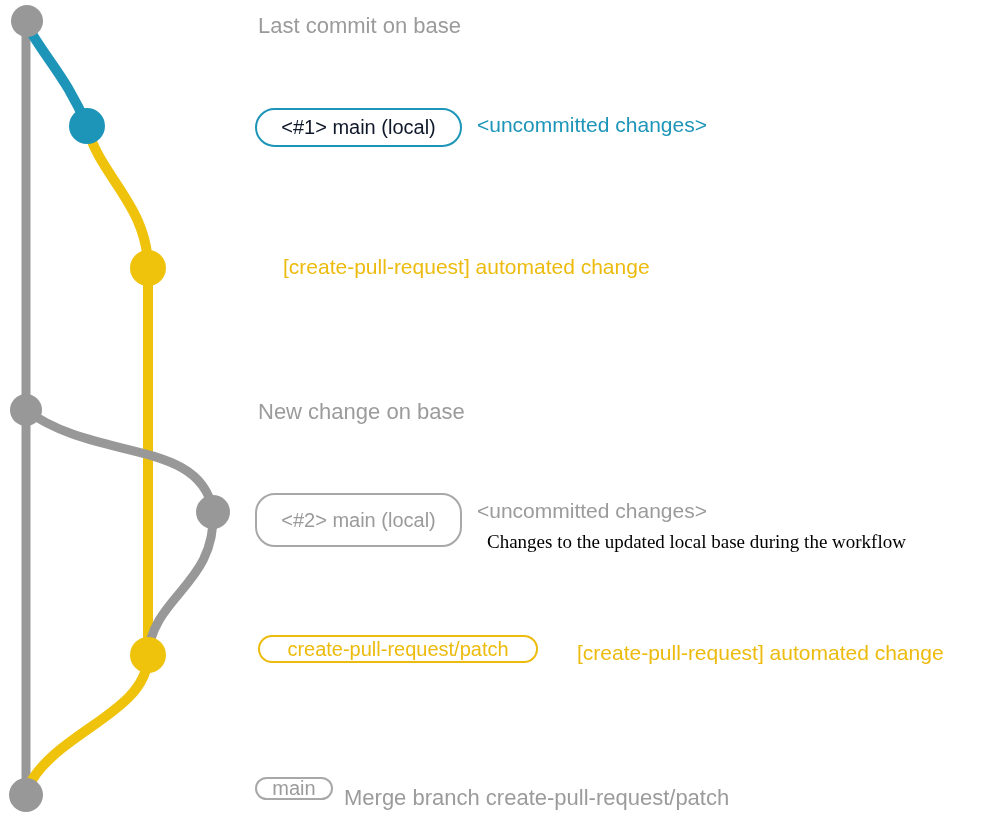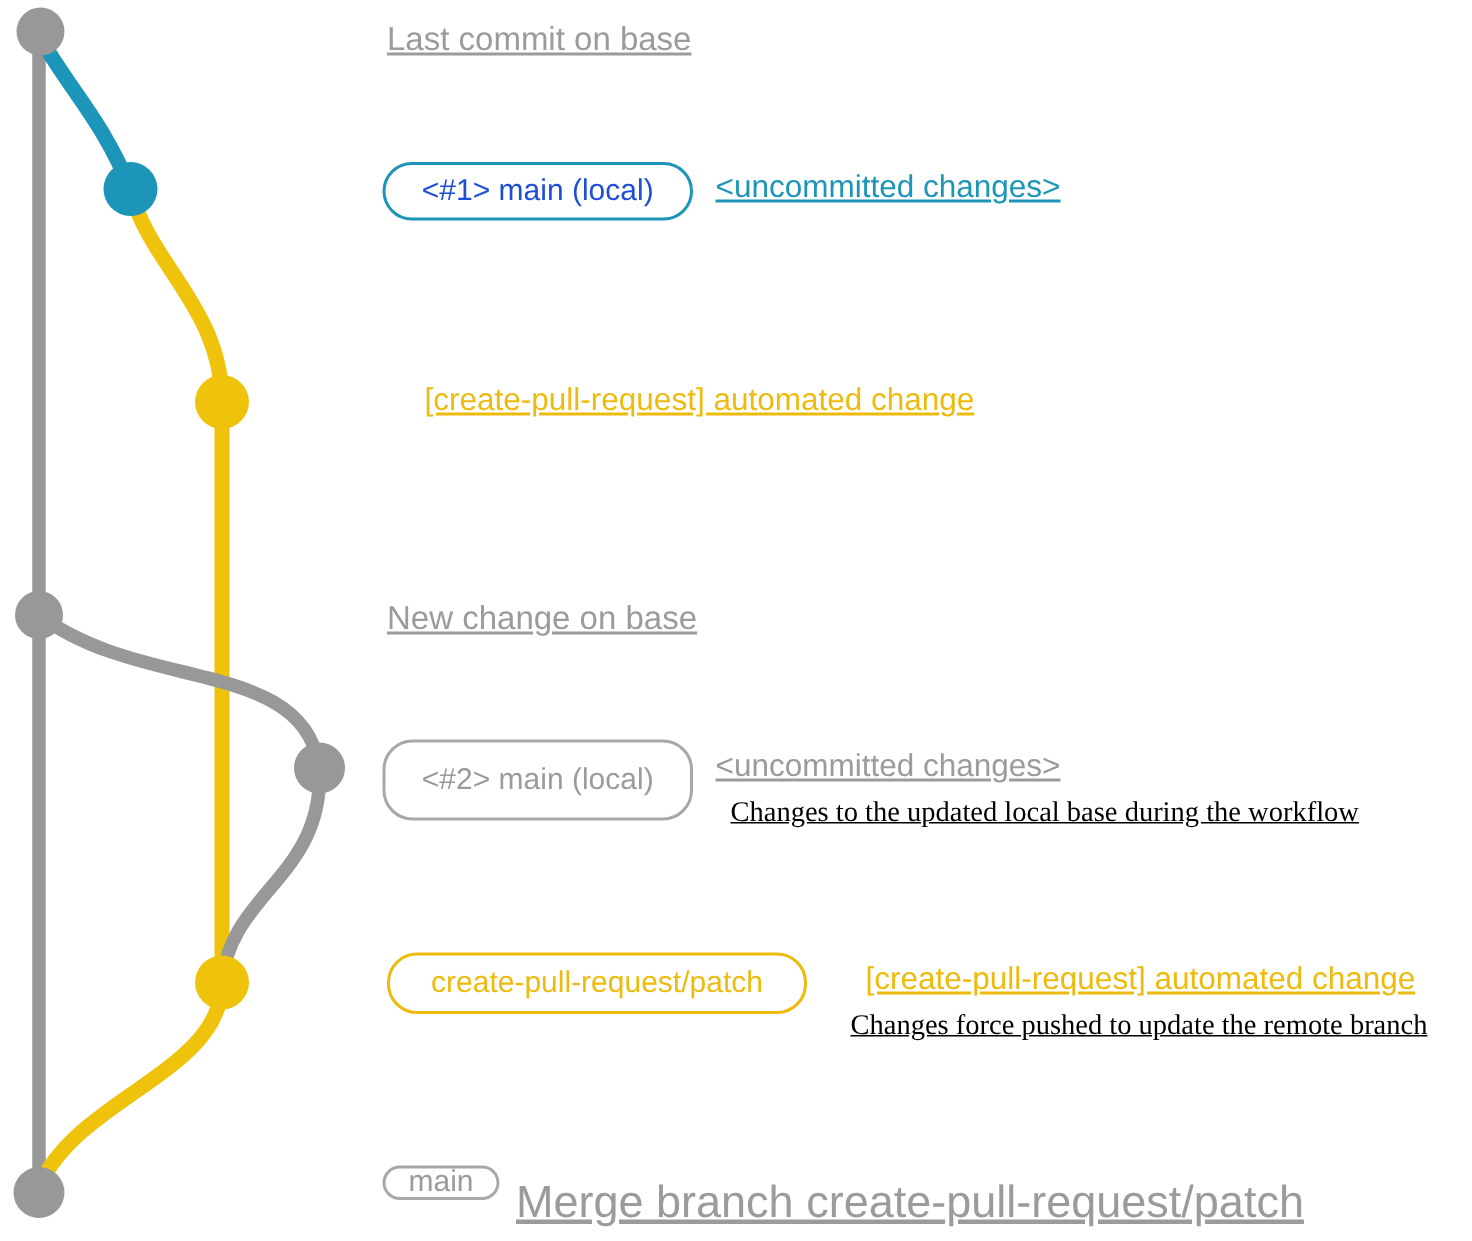--- a/index.html
+++ b/index.html
@@ -6,21 +6,21 @@
   #canvas {
     position: relative;
     width: 981px;
     height: 827px;
     background: #ffffff;
     overflow: hidden;
     font-family: "Liberation Sans", sans-serif;
   }
   #graph-svg { position: absolute; left: 0; top: 0; }
 
-  .lbl { position: absolute; white-space: nowrap; text-decoration: underline; }
+  .lbl { position: absolute; white-space: nowrap; }
 
   .gray-head   { color: #9b9b9b; font-size: 22px; }
   .blue-msg    { color: #1d95b8; font-size: 21px; }
   .gray-msg    { color: #9b9b9b; font-size: 21px; }
   .yellow-msg  { color: #edbb0d; font-size: 21px; margin-left: 25px; }
   .desc {
     font-family: "Liberation Serif", serif;
     color: #000000;
     font-size: 19px;
   }
@@ -30,21 +30,21 @@
     box-sizing: border-box;
     display: flex;
     align-items: center;
     justify-content: center;
     border: 2px solid;
     border-radius: 20px;
     background: #ffffff;
     font-size: 20px;
     white-space: nowrap;
   }
-  .tag-blue   { border-color: #1d95b8; color: #1d4ed8; text-align: right; }
+  .tag-blue   { border-color: #1d95b8; color: #0f172a; text-align: right; }
   .tag-gray   { border-color: #a8a8a8; color: #9b9b9b; }
   .tag-yellow { border-color: #edbb0d; color: #edbb0d; }
 </style>
 </head>
 <body>
 
 <div id="canvas">
 
   <svg id="graph-svg" width="250" height="827" viewBox="0 0 250 827">
 
@@ -81,24 +81,23 @@
   <div class="lbl yellow-msg" style="left:258px; top:255px;">[create-pull-request] automated change</div>
 
   <div class="lbl gray-head" style="left:258px; top:399px;">New change on base</div>
 
   <div class="tag tag-gray" style="left:255px; top:493px; width:207px; height:54px;">
     <span>&lt;#2&gt; main (local)</span>
   </div>
   <div class="lbl gray-msg" style="left:477px; top:499px;">&lt;uncommitted changes&gt;</div>
   <div class="lbl desc" style="left:487px; top:531px;">Changes to the updated local base during the workflow</div>
 
-  <div class="tag tag-yellow" style="left:258px; top:635px; width:280px; height:41px;">
+  <div class="tag tag-yellow" style="left:258px; top:635px; width:280px; height:28px;">
     <span>create-pull-request/patch</span>
   </div>
   <div class="lbl yellow-msg" style="left:552px; top:641px;">[create-pull-request] automated change</div>
-  <div class="lbl desc" style="left:567px; top:673px;">Changes force pushed to update the remote branch</div>
 
   <div class="tag tag-gray" style="left:255px; top:777px; width:78px; height:23px;">
     <span>main</span>
   </div>
-  <div class="lbl gray-msg" style="left:344px; top:785px; font-size:30px;">Merge branch create-pull-request/patch</div>
+  <div class="lbl gray-msg" style="left:344px; top:785px; font-size:22px;">Merge branch create-pull-request/patch</div>
 
 </div>
 
 </body></html>

